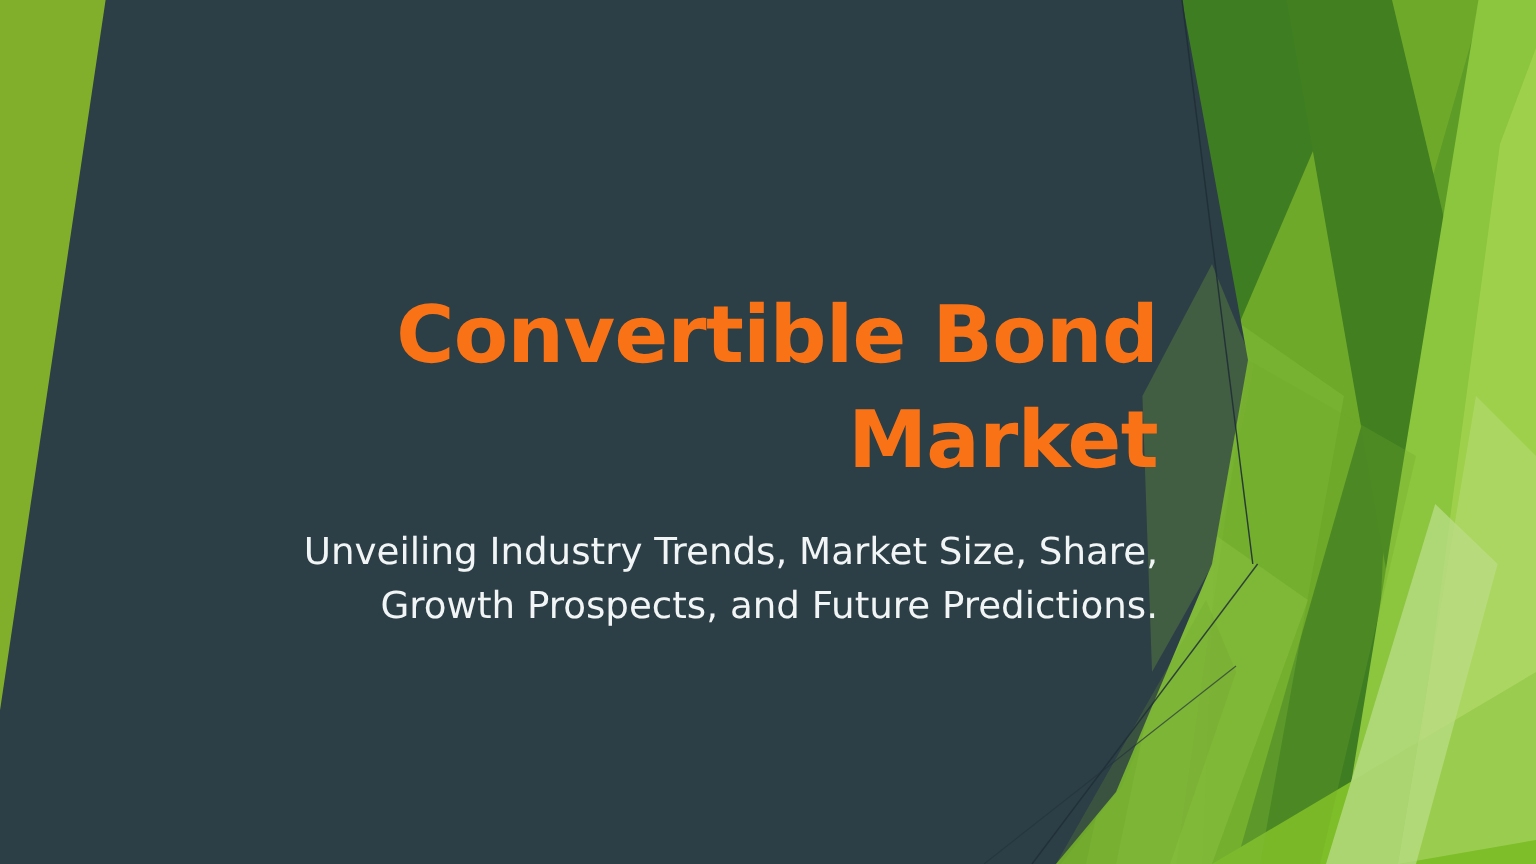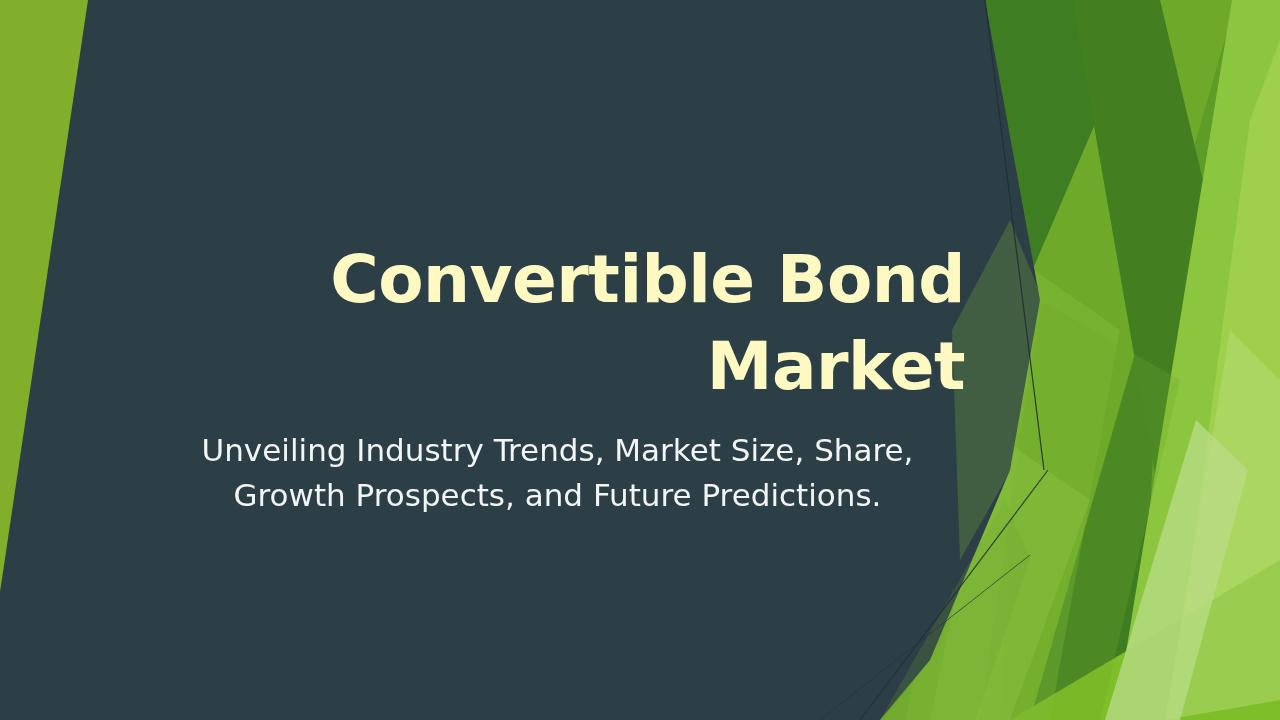--- a/index.html
+++ b/index.html
@@ -29,32 +29,32 @@
     width:815px;
     text-align:right;
     z-index:5;
   }
   #title {
     font-family:"DejaVu Sans", sans-serif;
     font-weight:bold;
     font-size:66px;
     line-height:1.32;
     letter-spacing:-0.5px;
-    color:#fef9c3;
+    color:#f97316;
     text-align:right;
     white-space:pre-line;
   }
   #subtitle {
-    margin-top:18px;
+    margin-top:28px;
     font-family:"DejaVu Sans", sans-serif;
     font-weight:normal;
     font-size:31px;
     line-height:1.45;
     color:#f2f5f5;
-    text-align:center;
+    text-align:right;
     white-space:pre-line;
   }
 </style>
 </head>
 <body>
 
 <div id="slide">
 
   <svg id="bg-art" viewBox="0 0 1280 720" preserveAspectRatio="none" aria-hidden="true">
 

